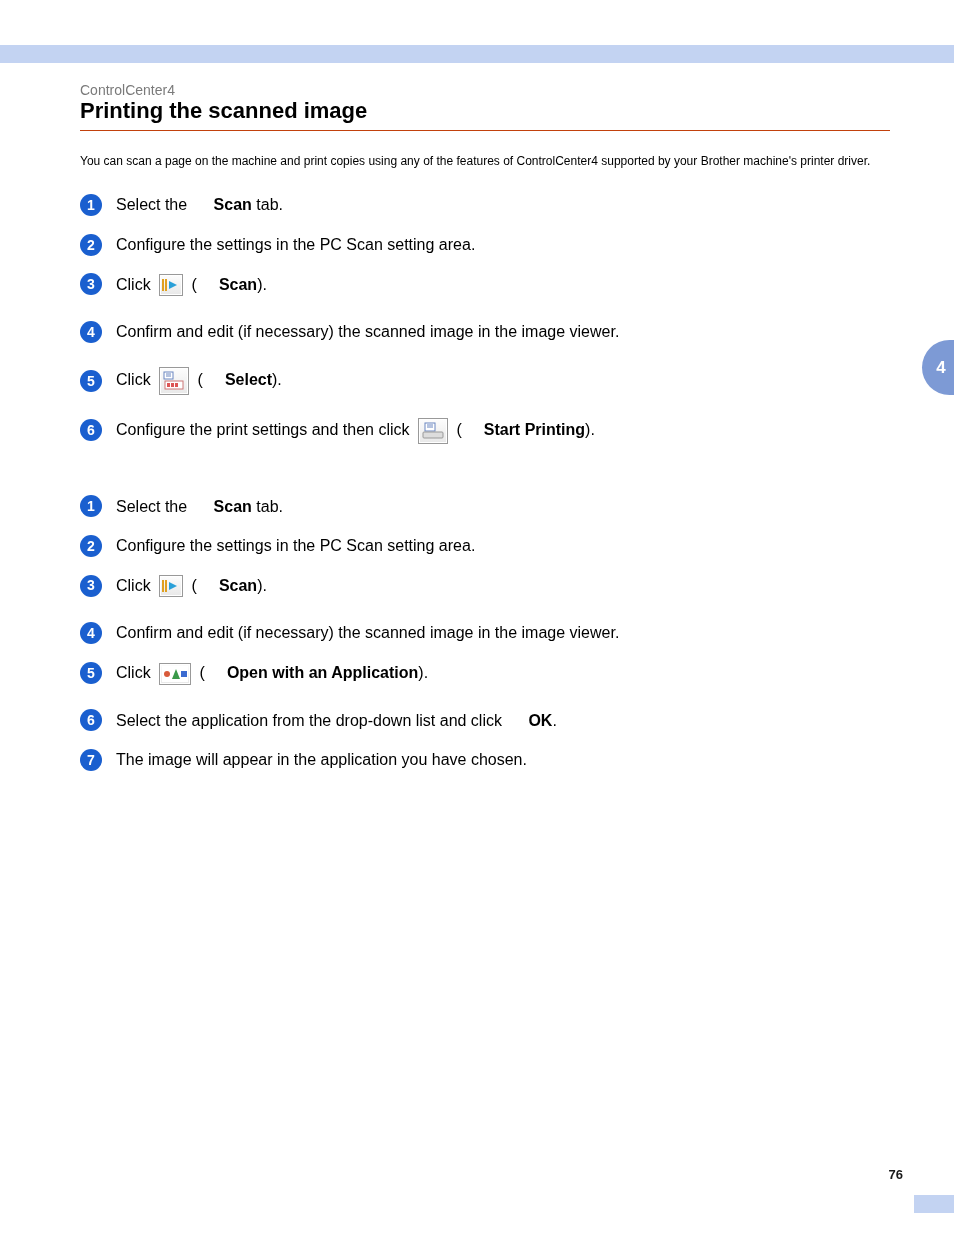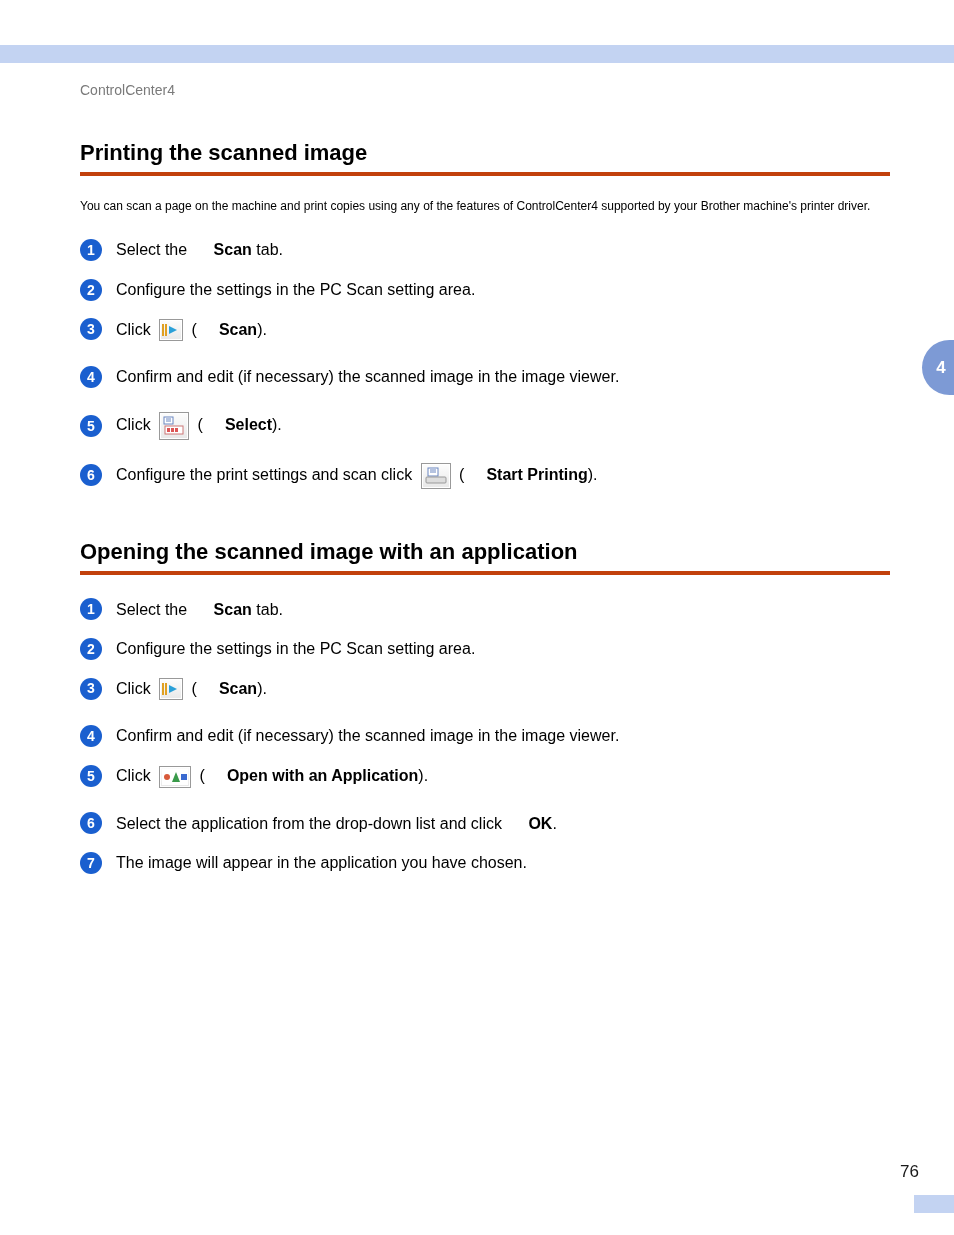--- a/index.html
+++ b/index.html
@@ -29,50 +29,49 @@
     color: #fff;
     font-weight: bold;
     font-size: 17px;
     display: flex;
     align-items: center;
     justify-content: center;
     padding-left: 6px;
   }
   .page-number {
     position: absolute;
-    right: 35px;
+    right: 51px;
     bottom: 53px;
-    font-size: 17px;
-    font-weight: normal;
+    font-size: 13px;
+    font-weight: bold;
     color: #1a1a1a;
   }
   .footer-bar {
     position: absolute;
     right: 0;
     bottom: 22px;
     width: 40px;
     height: 18px;
     background: #c3d3f2;
   }
   .content {
     position: absolute;
     top: 82px;
     left: 80px;
     width: 810px;
   }
   .breadcrumb {
     font-size: 14px;
     color: #7a7a7a;
-    margin-bottom: 42px;
   }
   .section-heading {
     font-size: 22px;
     font-weight: bold;
     color: #000;
-    border-bottom: 4px solid #c2410c;
+    border-bottom: 1px solid #c2410c;
     padding-bottom: 6px;
     margin-bottom: 22px;
   }
   .intro-text {
     font-size: 12px;
     color: #000;
     line-height: 1.45;
     margin-bottom: 22px;
   }
   .step {
@@ -181,36 +180,35 @@
             <rect x="12" y="12" width="3" height="4" fill="#d55"></rect>
           </svg>
       </span>
       (<b>Select</b>).
     </span>
   </div>
 
   <div class="step tall">
     <span class="step-num">6</span>
     <span class="step-body">
-      <span>Configure the print settings and scan click </span>
+      <span>Configure the print settings and then click </span>
       <span class="inline-icon icon-box icon-start">
         <svg width="22" height="18" viewBox="0 0 22 18">
             <rect x="3" y="1" width="10" height="8" fill="#fff" stroke="#6a86c0"></rect>
             <line x1="5" y1="3" x2="11" y2="3" stroke="#6a86c0"></line>
             <line x1="5" y1="5" x2="11" y2="5" stroke="#6a86c0"></line>
             <rect x="1" y="10" width="20" height="6" rx="1" fill="#ddd" stroke="#999"></rect>
           </svg>
       </span>
       (<b>Start Printing</b>).
     </span>
   </div>
 
   <div class="section-gap"></div>
 
-  <h2 class="section-heading">Opening the scanned image with an application</h2>
 
 
   <div class="step">
     <span class="step-num">1</span>
     <span class="step-body">
       <span>Select the </span><b>Scan</b><span> tab.</span>
     </span>
   </div>
 
   <div class="step">

